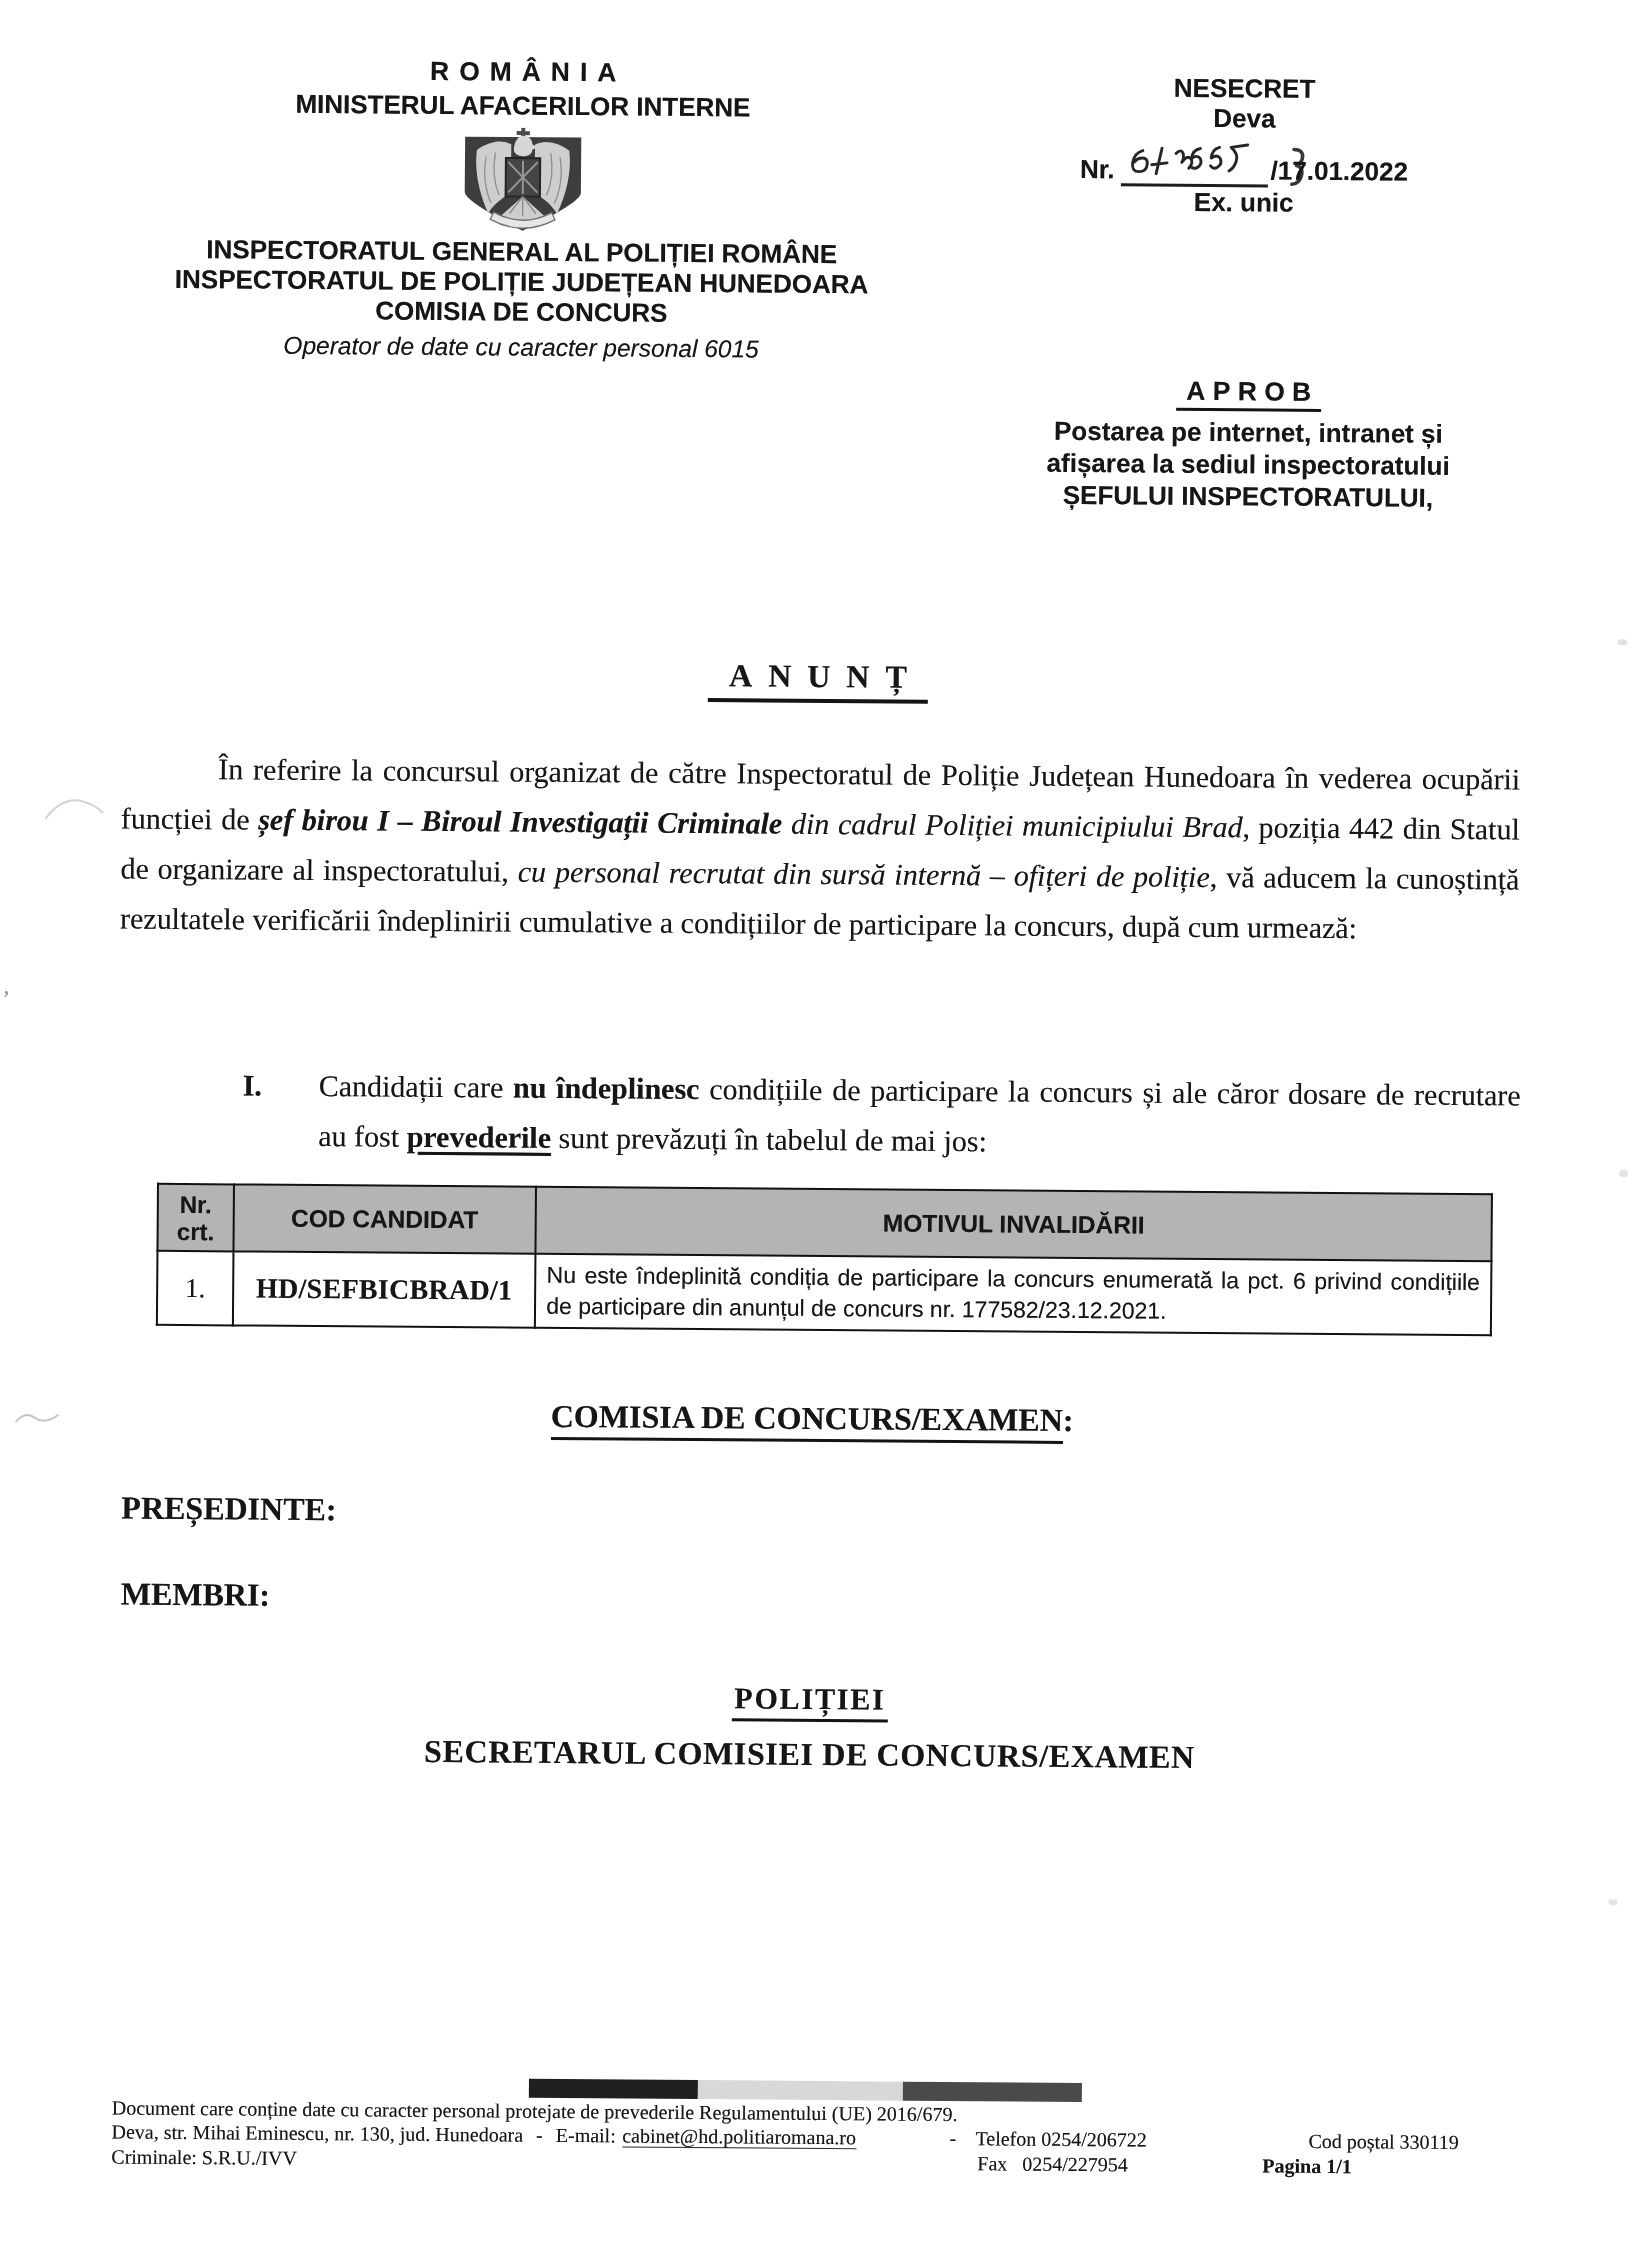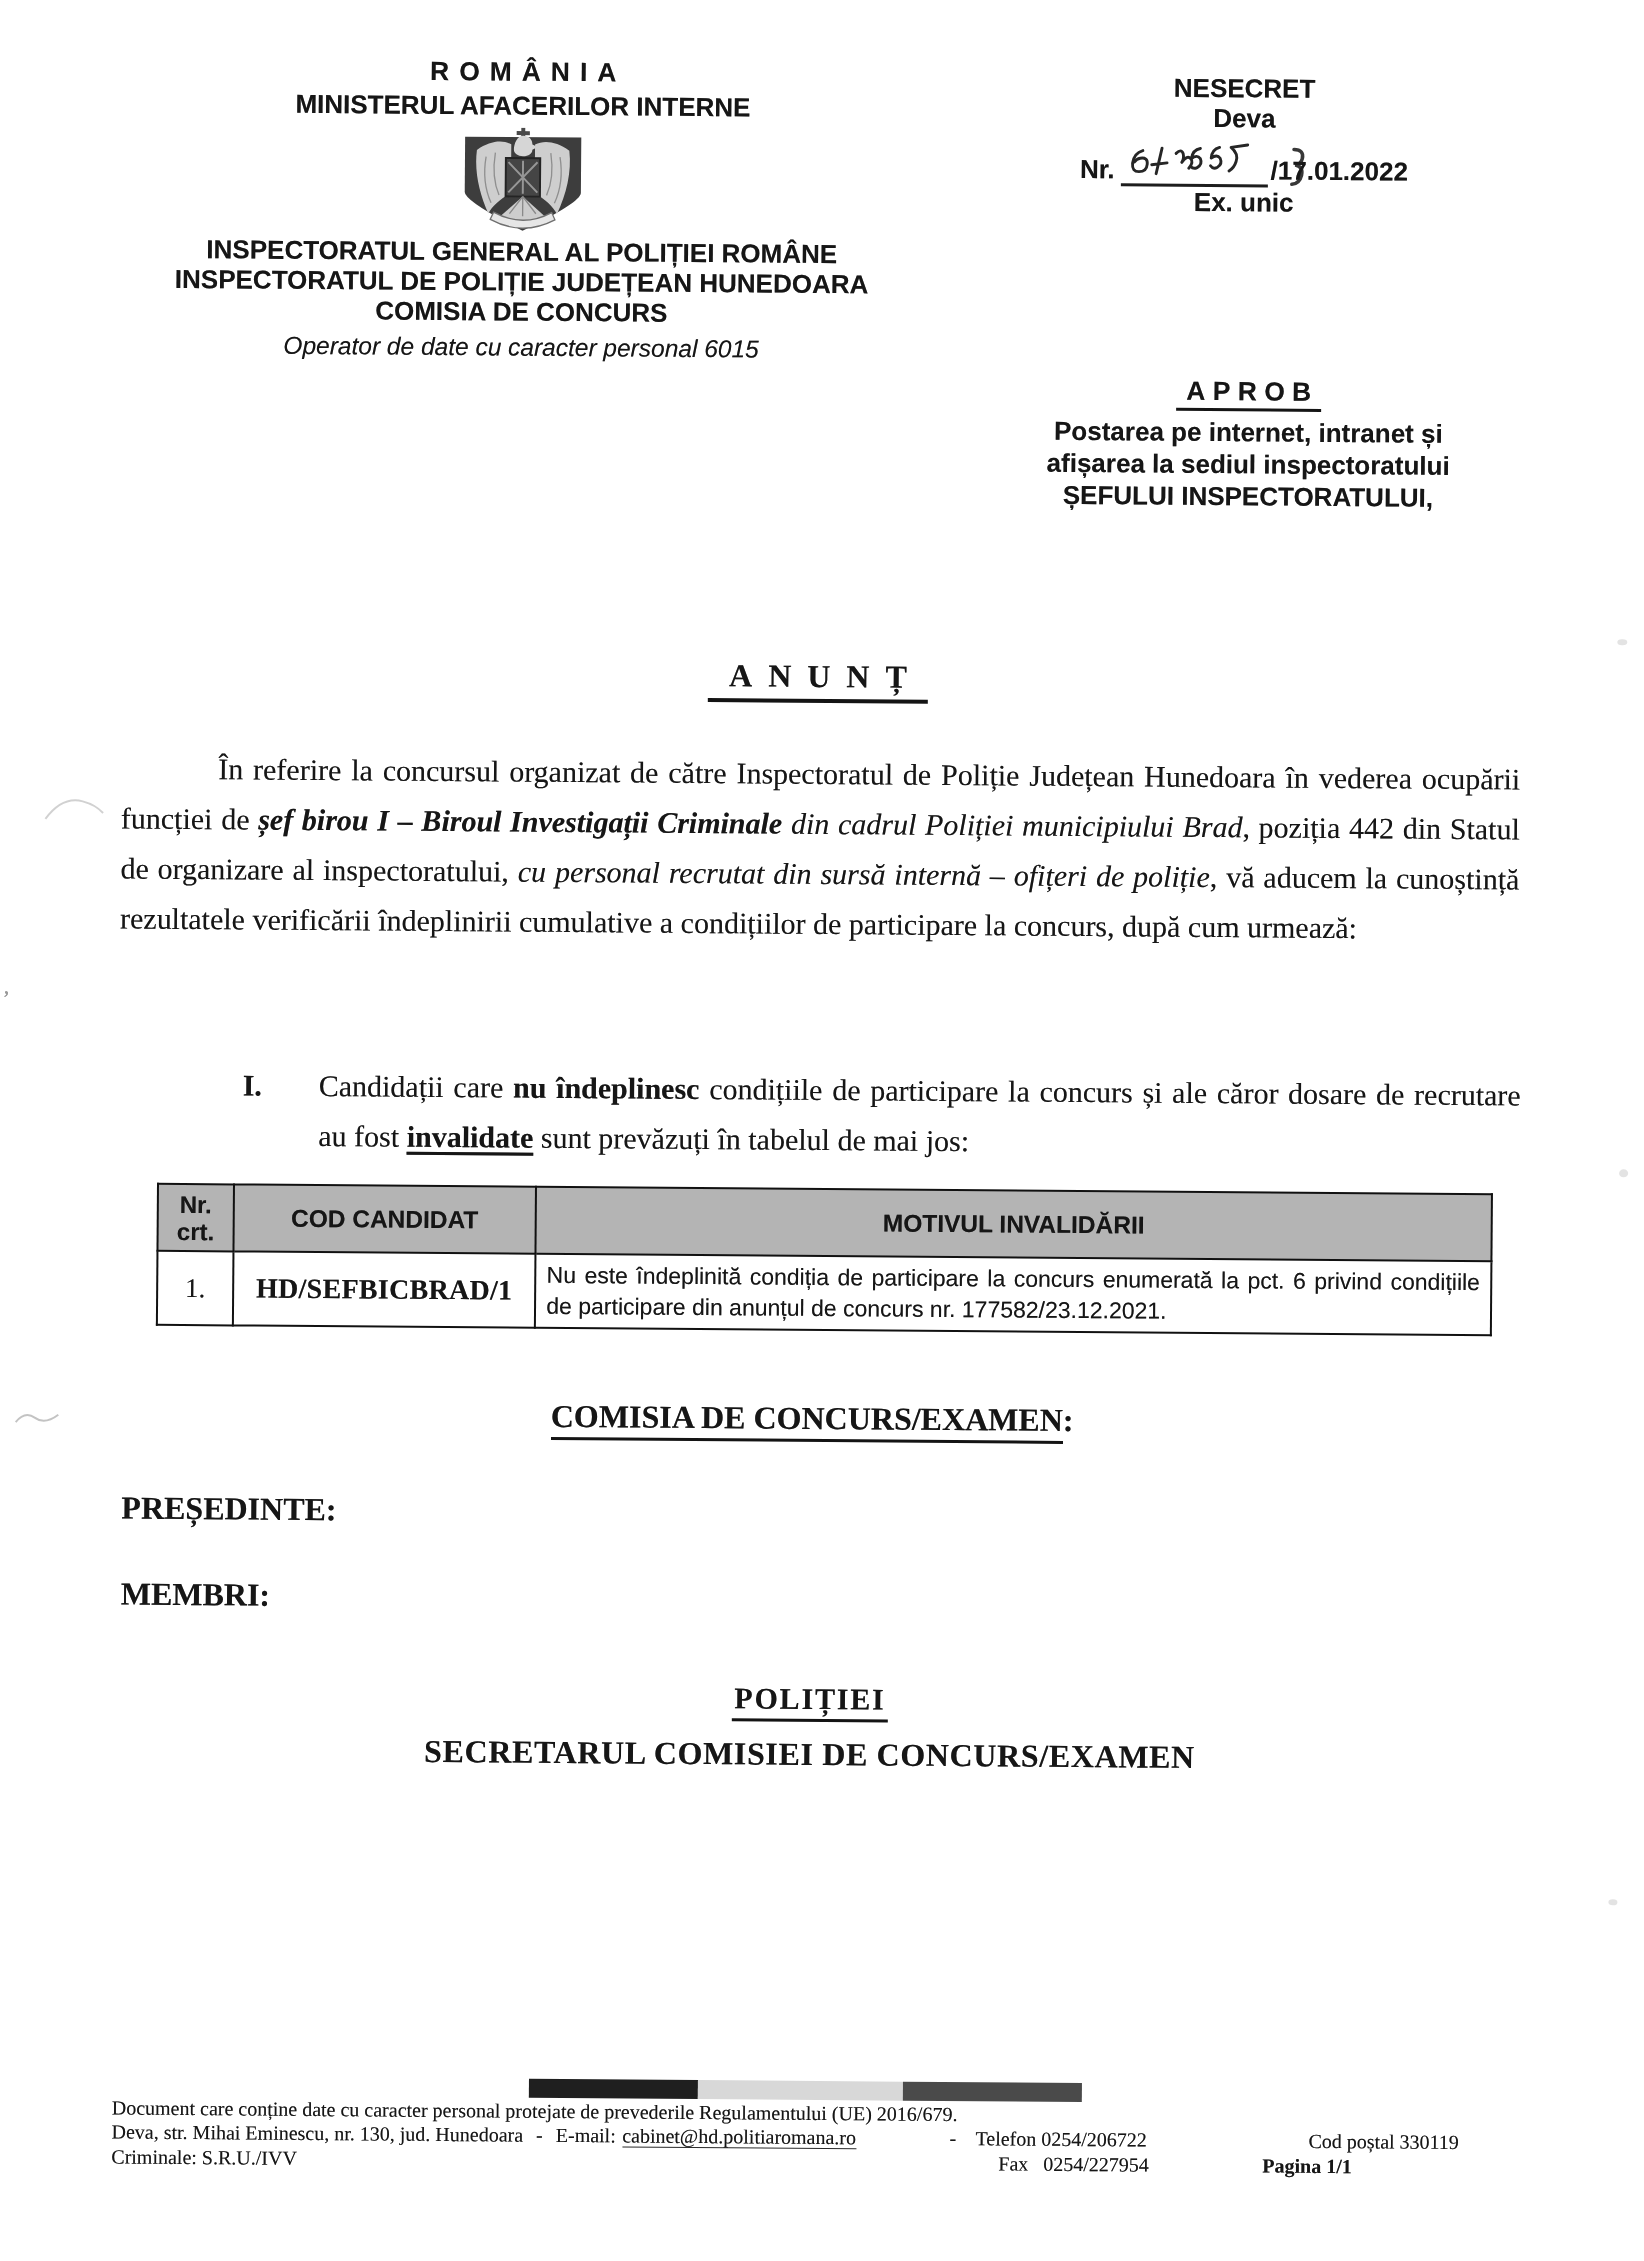--- a/index.html
+++ b/index.html
@@ -81,21 +81,21 @@
   #f-bar{left:544px;top:2081px;width:553px;height:19.3px;display:flex;}
   #f-bar .seg1{width:169px;background:#1f1f1f;}
   #f-bar .seg2{width:205px;background:#d8d8d8;}
   #f-bar .seg3{width:179px;background:#4a4a4a;}
   #f-gdpr{left:127px;top:2101px;}
   #f-line2{left:127px;top:2125px;}
   .fsep{margin:0 13px;}
   .femail{border-bottom:1.9px solid #2a2a2a;margin-left:6.4px;}
   #f-phone{left:965px;top:2125px;}
   #f-phone .ph{margin-left:19.3px;}
-  #f-fax{left:1014px;top:2150px;white-space:pre;}
+  #f-fax{left:993px;top:2150px;white-space:pre;}
   #f-redactat{left:127px;top:2150px;}
   #f-postal{left:1324px;top:2125px;}
   #f-page{left:1278px;top:2150px;font-weight:bold;}
 
   
   .smudge{position:absolute;border-radius:50%;background:#d9d9d9;opacity:.75;}
 </style>
 </head>
 <body>
 
@@ -162,21 +162,21 @@
   </div>
 
   <div class="abs" id="doc-title">
     <span class="t">ANUNȚ</span>
   </div>
 
   <div class="abs" id="intro"><span>În referire la concursul organizat de către Inspectoratul de Poliție Județean Hunedoara în vederea ocupării funcției de </span><span class="seg-bi">șef birou I – Biroul Investigații Criminale</span><span class="seg-i"> din cadrul Poliției municipiului Brad</span><span>, poziția 442 din Statul de organizare al inspectoratului, </span><span class="seg-i">cu personal recrutat din sursă internă – ofițeri de poliție</span><span>, vă aducem la cunoștință rezultatele verificării îndeplinirii cumulative a condițiilor de participare la concurs, după cum urmează:</span></div>
 
   <div class="abs" id="item1">
     <div class="marker">I.</div>
-    <div class="text"><span>Candidații care </span><span class="seg-b">nu îndeplinesc</span><span> condițiile de participare la concurs și ale căror dosare de recrutare au fost </span><span class="seg-bu">invalidate</span><span> sunt prevăzuți în tabelul de mai jos:</span></div>
+    <div class="text"><span>Candidații care </span><span class="seg-b">nu îndeplinesc</span><span> condițiile de participare la concurs și ale căror dosare de recrutare au fost </span><span class="seg-bu">prevederile</span><span> sunt prevăzuți în tabelul de mai jos:</span></div>
   </div>
 
   <table class="abs" id="tbl">
     <thead>
       <tr>
         <th class="small">Nr.
 crt.</th>
         <th class="cod">COD CANDIDAT</th>
         <th>MOTIVUL INVALIDĂRII</th>
       </tr>

